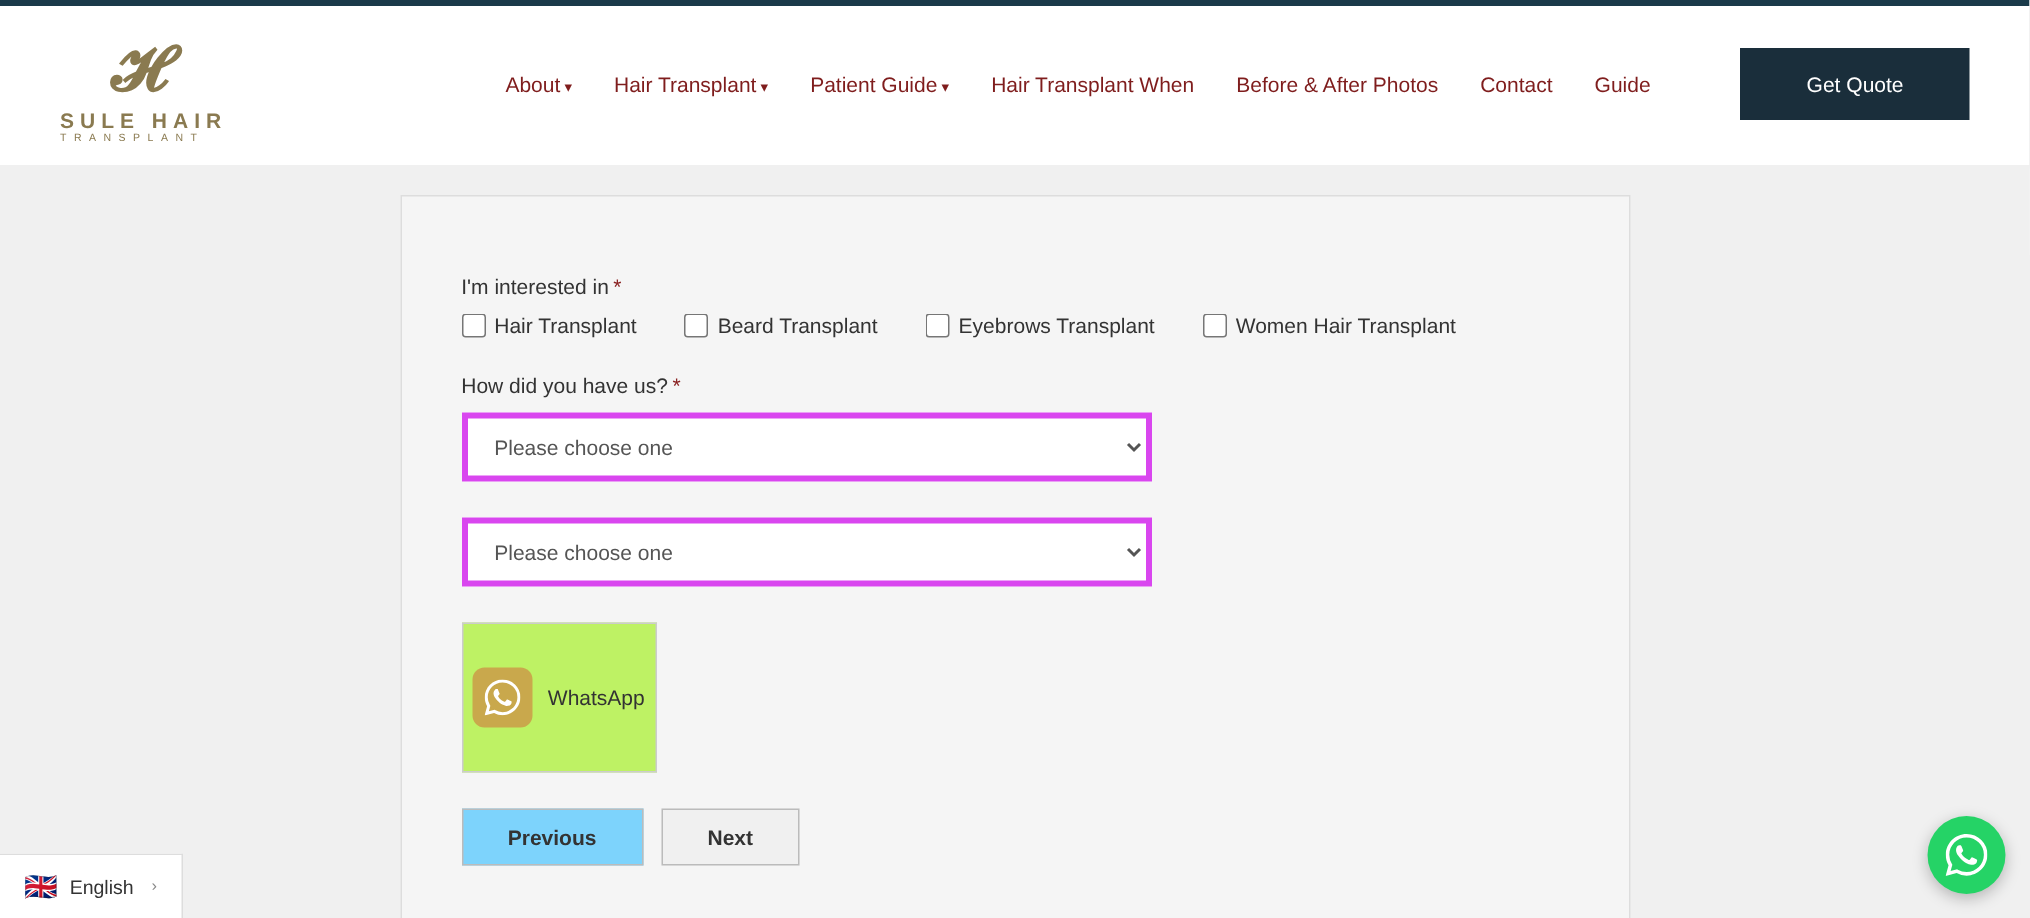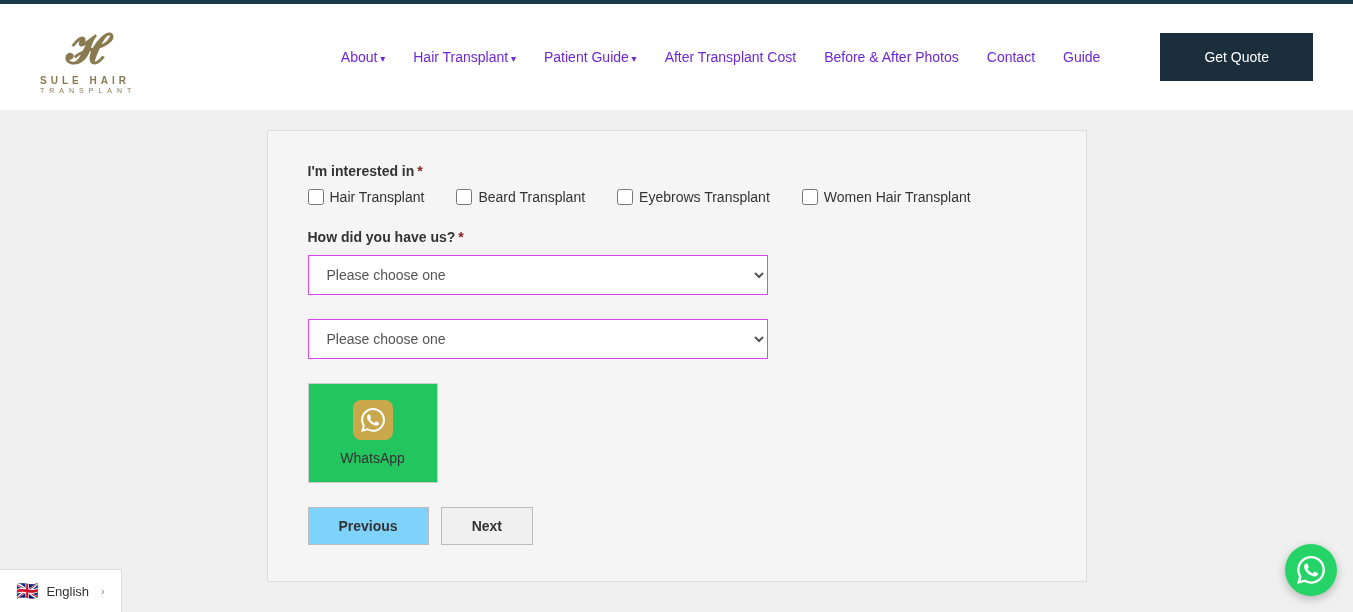--- a/index.html
+++ b/index.html
@@ -25,41 +25,41 @@
       display: flex;
       flex-direction: column;
       align-items: center;
       margin-right: auto;
     }
     .logo-icon {
       width: 52px;
       height: 52px;
     }
     .logo-text {
-      font-size: 10px;
+      font-size: 14px;
       letter-spacing: 4px;
       color: #8a7a50;
       font-weight: 600;
       margin-top: 2px;
     }
     .logo-sub {
       font-size: 7px;
       letter-spacing: 5px;
       color: #8a7a50;
       margin-top: 1px;
     }
     .nav-links {
       display: flex;
       align-items: center;
       gap: 28px;
       list-style: none;
     }
     .nav-links li a {
       text-decoration: none;
-      color: #6d28d9;
+      color: #7f1d1d;
       font-size: 14px;
       font-weight: 500;
     }
     .nav-links li a.has-arrow::after {
       content: ' ▾';
       font-size: 10px;
     }
     .nav-cta {
       background: #1a2e3b;
       color: #fff !important;
@@ -86,23 +86,24 @@
       max-width: 100%;
       padding: 32px 40px 36px;
     }
 
     
     .form-section {
       margin-bottom: 24px;
     }
     .form-label {
       font-size: 14px;
-      font-weight: 700;
+      font-weight: 400;
       color: #333;
       margin-bottom: 10px;
+      margin-top: 20px;
     }
     .required-star {
       color: #8a2222;
       margin-left: 3px;
     }
 
     
     .checkbox-group {
       display: flex;
       flex-wrap: wrap;
@@ -123,40 +124,39 @@
       cursor: pointer;
     }
 
     
     .form-select {
       width: 460px;
       max-width: 100%;
       padding: 10px 14px;
       font-size: 14px;
       color: #555;
-      border: 1px solid #d946ef;
+      border: 4px solid #d946ef;
       background: #fff;
       appearance: auto;
       cursor: pointer;
       outline: none;
     }
 
     
     .reach-me-group {
       display: flex;
       gap: 16px;
       flex-wrap: wrap;
     }
     .contact-card {
-      background: #22c55e;
+      background: #bef264;
       border: 1px solid #ccc;
       width: 130px;
       height: 100px;
       display: flex;
-      flex-direction: column;
       align-items: center;
       justify-content: center;
       gap: 10px;
       cursor: pointer;
       font-size: 14px;
       color: #333;
       transition: border-color 0.2s;
     }
     
     .whatsapp-icon-svg {
@@ -252,21 +252,21 @@
     <li>
       <a href="#" class="has-arrow">About</a>
     </li>
     <li>
       <a href="#" class="has-arrow">Hair Transplant</a>
     </li>
     <li>
       <a href="#" class="has-arrow">Patient Guide</a>
     </li>
     <li>
-      <a href="#">After Transplant Cost</a>
+      <a href="#">Hair Transplant When</a>
     </li>
     <li>
       <a href="#">Before &amp; After Photos</a>
     </li>
     <li>
       <a href="#">Contact</a>
     </li>
     <li>
       <a href="#">Guide</a>
     </li>

